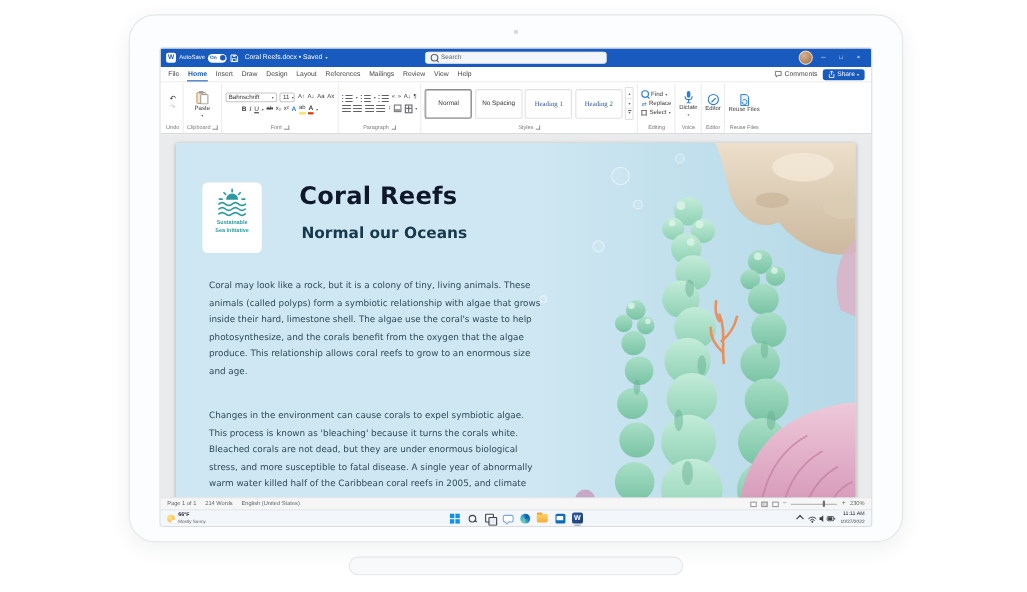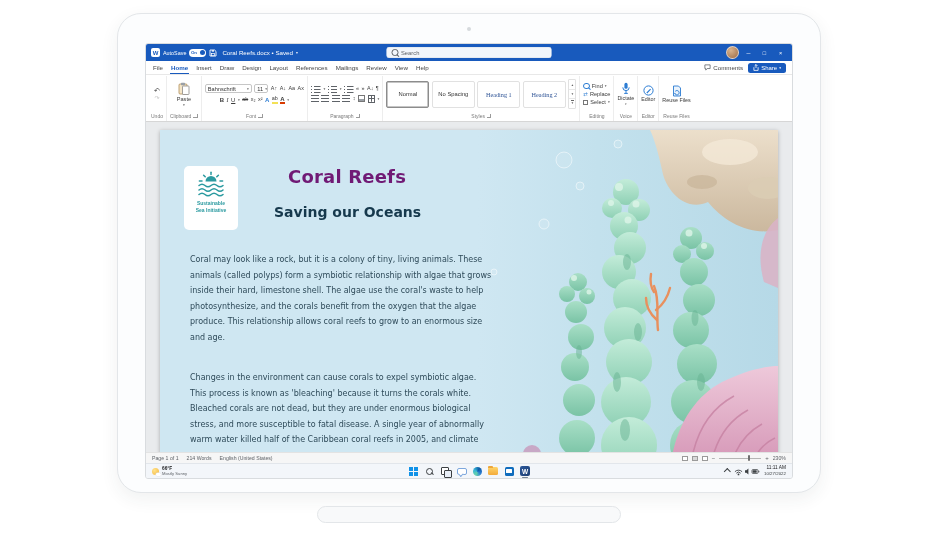--- a/index.html
+++ b/index.html
@@ -101,21 +101,21 @@
             color:#3b3b3b; text-align:center; line-height:1.1; }
   .bigbtn .chev { font-size:3.2px; }
 
   
   .docarea { position:absolute; top:78px; left:0; right:0; height:330px; background:#e9ebed; overflow:hidden; }
   .page { position:absolute; left:14px; top:8px; width:618px; height:340px; background:#cfe7f2;
           box-shadow:0 1px 4px rgba(0,0,0,.28); overflow:hidden; }
   .logo-card { position:absolute; left:24px; top:36px; width:54px; height:64px; background:#fff; border-radius:5px;
           display:flex; flex-direction:column; align-items:center; padding-top:5px; box-sizing:border-box; gap:2px; z-index:2; }
   .logo-text { text-align:center; color:#2b9aa0; font-size:5px; font-weight:bold; line-height:1.3; display:flex; flex-direction:column; }
-  .doc-title { position:absolute; left:128px; top:36px; margin:0; font-size:18px; font-weight:bold; color:#701a75;
+  .doc-title { position:absolute; left:112px; top:36px; margin:0; font-size:22px; font-weight:bold; color:#0f172a;
           font-family:"DejaVu Sans",sans-serif; letter-spacing:0.2px; z-index:2; }
   .doc-subtitle { position:absolute; left:114px; top:74px; margin:0; font-size:14px; font-weight:bold; color:#16394d;
           font-family:"DejaVu Sans",sans-serif; z-index:2; }
   .doc-para { position:absolute; left:30px; width:302px; margin:0; font-size:8px; line-height:1.95; color:#2e4a59;
           font-family:"DejaVu Sans",sans-serif; z-index:2; }
   .p1 { top:122px; } .p2 { top:240px; }
   .coral-art { position:absolute; right:0; top:0; width:300px; height:340px; z-index:1; }
   .coral-art svg { display:block; width:100%; height:100%; }
 
   
@@ -439,21 +439,21 @@
                 <path d="M5,23.5 q3,-2.6 6,0 t6,0 t6,0 t6,0"></path>
               </g>
             </svg>
             <div class="logo-text">
               <span>Sustainable</span>
               <span>Sea Initiative</span>
             </div>
           </div>
 
           <h1 class="doc-title">Coral Reefs</h1>
-          <h2 class="doc-subtitle">Saving our Oceans</h2>
+          <h2 class="doc-subtitle">Normal our Oceans</h2>
           <p class="doc-para p1">Coral may look like a rock, but it is a colony of tiny, living animals. These animals (called polyps) form a symbiotic relationship with algae that grows inside their hard, limestone shell. The algae use the coral's waste to help photosynthesize, and the corals benefit from the oxygen that the algae produce. This relationship allows coral reefs to grow to an enormous size and age.</p>
           <p class="doc-para p2">Changes in the environment can cause corals to expel symbiotic algae. This process is known as 'bleaching' because it turns the corals white. Bleached corals are not dead, but they are under enormous biological stress, and more susceptible to fatal disease. A single year of abnormally warm water killed half of the Caribbean coral reefs in 2005, and climate</p>
 
           <div class="coral-art">
             <svg viewBox="0 0 300 340" preserveAspectRatio="none">
               <defs>
                 <linearGradient id="waterg" x1="0" y1="0" x2="1" y2="0">
                   <stop offset="0" stop-color="#cfe7f2"></stop>
                     <stop offset="0.4" stop-color="#c3e1ed"></stop>
                     <stop offset="1" stop-color="#b6d9e7"></stop>

